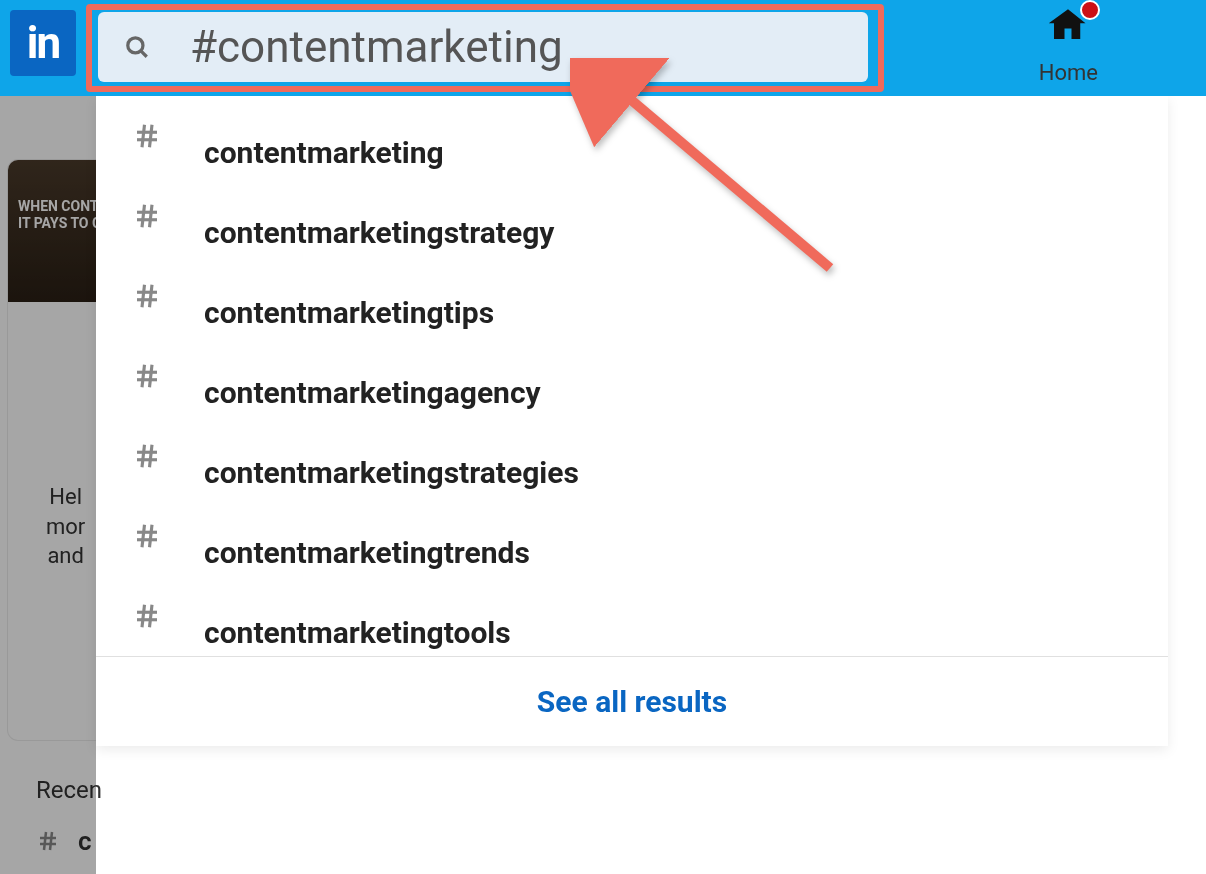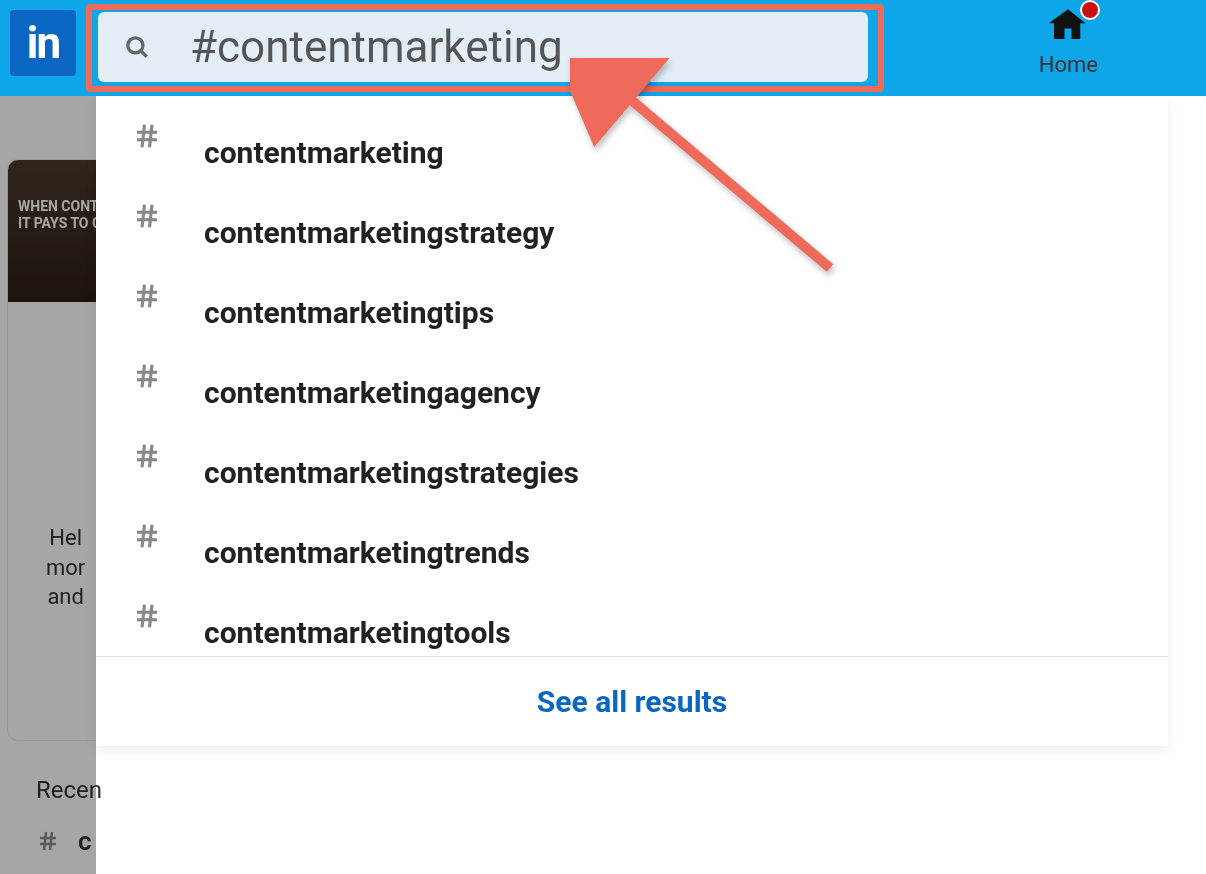--- a/index.html
+++ b/index.html
@@ -77,20 +77,21 @@
     }
     .nav-home {
       position: absolute;
       right: 108px;
       top: 4px;
       display: flex;
       flex-direction: column;
       align-items: center;
       cursor: pointer;
       z-index: 25;
+      gap: 8px;
     }
     .home-icon-wrap { position: relative; }
     .home-icon { color: #111; }
     .notif-dot {
       position: absolute;
       top: -4px;
       right: -10px;
       width: 20px;
       height: 20px;
       background: #cc1016;
@@ -139,21 +140,20 @@
     }
     .bg-text {
       position: absolute;
       left: 46px;
       top: 482px;
       color: #333;
       font-size: 22px;
       line-height: 1.35;
       text-align: center;
       z-index: 0;
-      margin-top: 41px;
     }
     .bg-recent {
       position: absolute;
       left: 36px;
       top: 776px;
       color: #333;
       font-size: 24px;
       z-index: 0;
     }
     .bg-recent-item {

